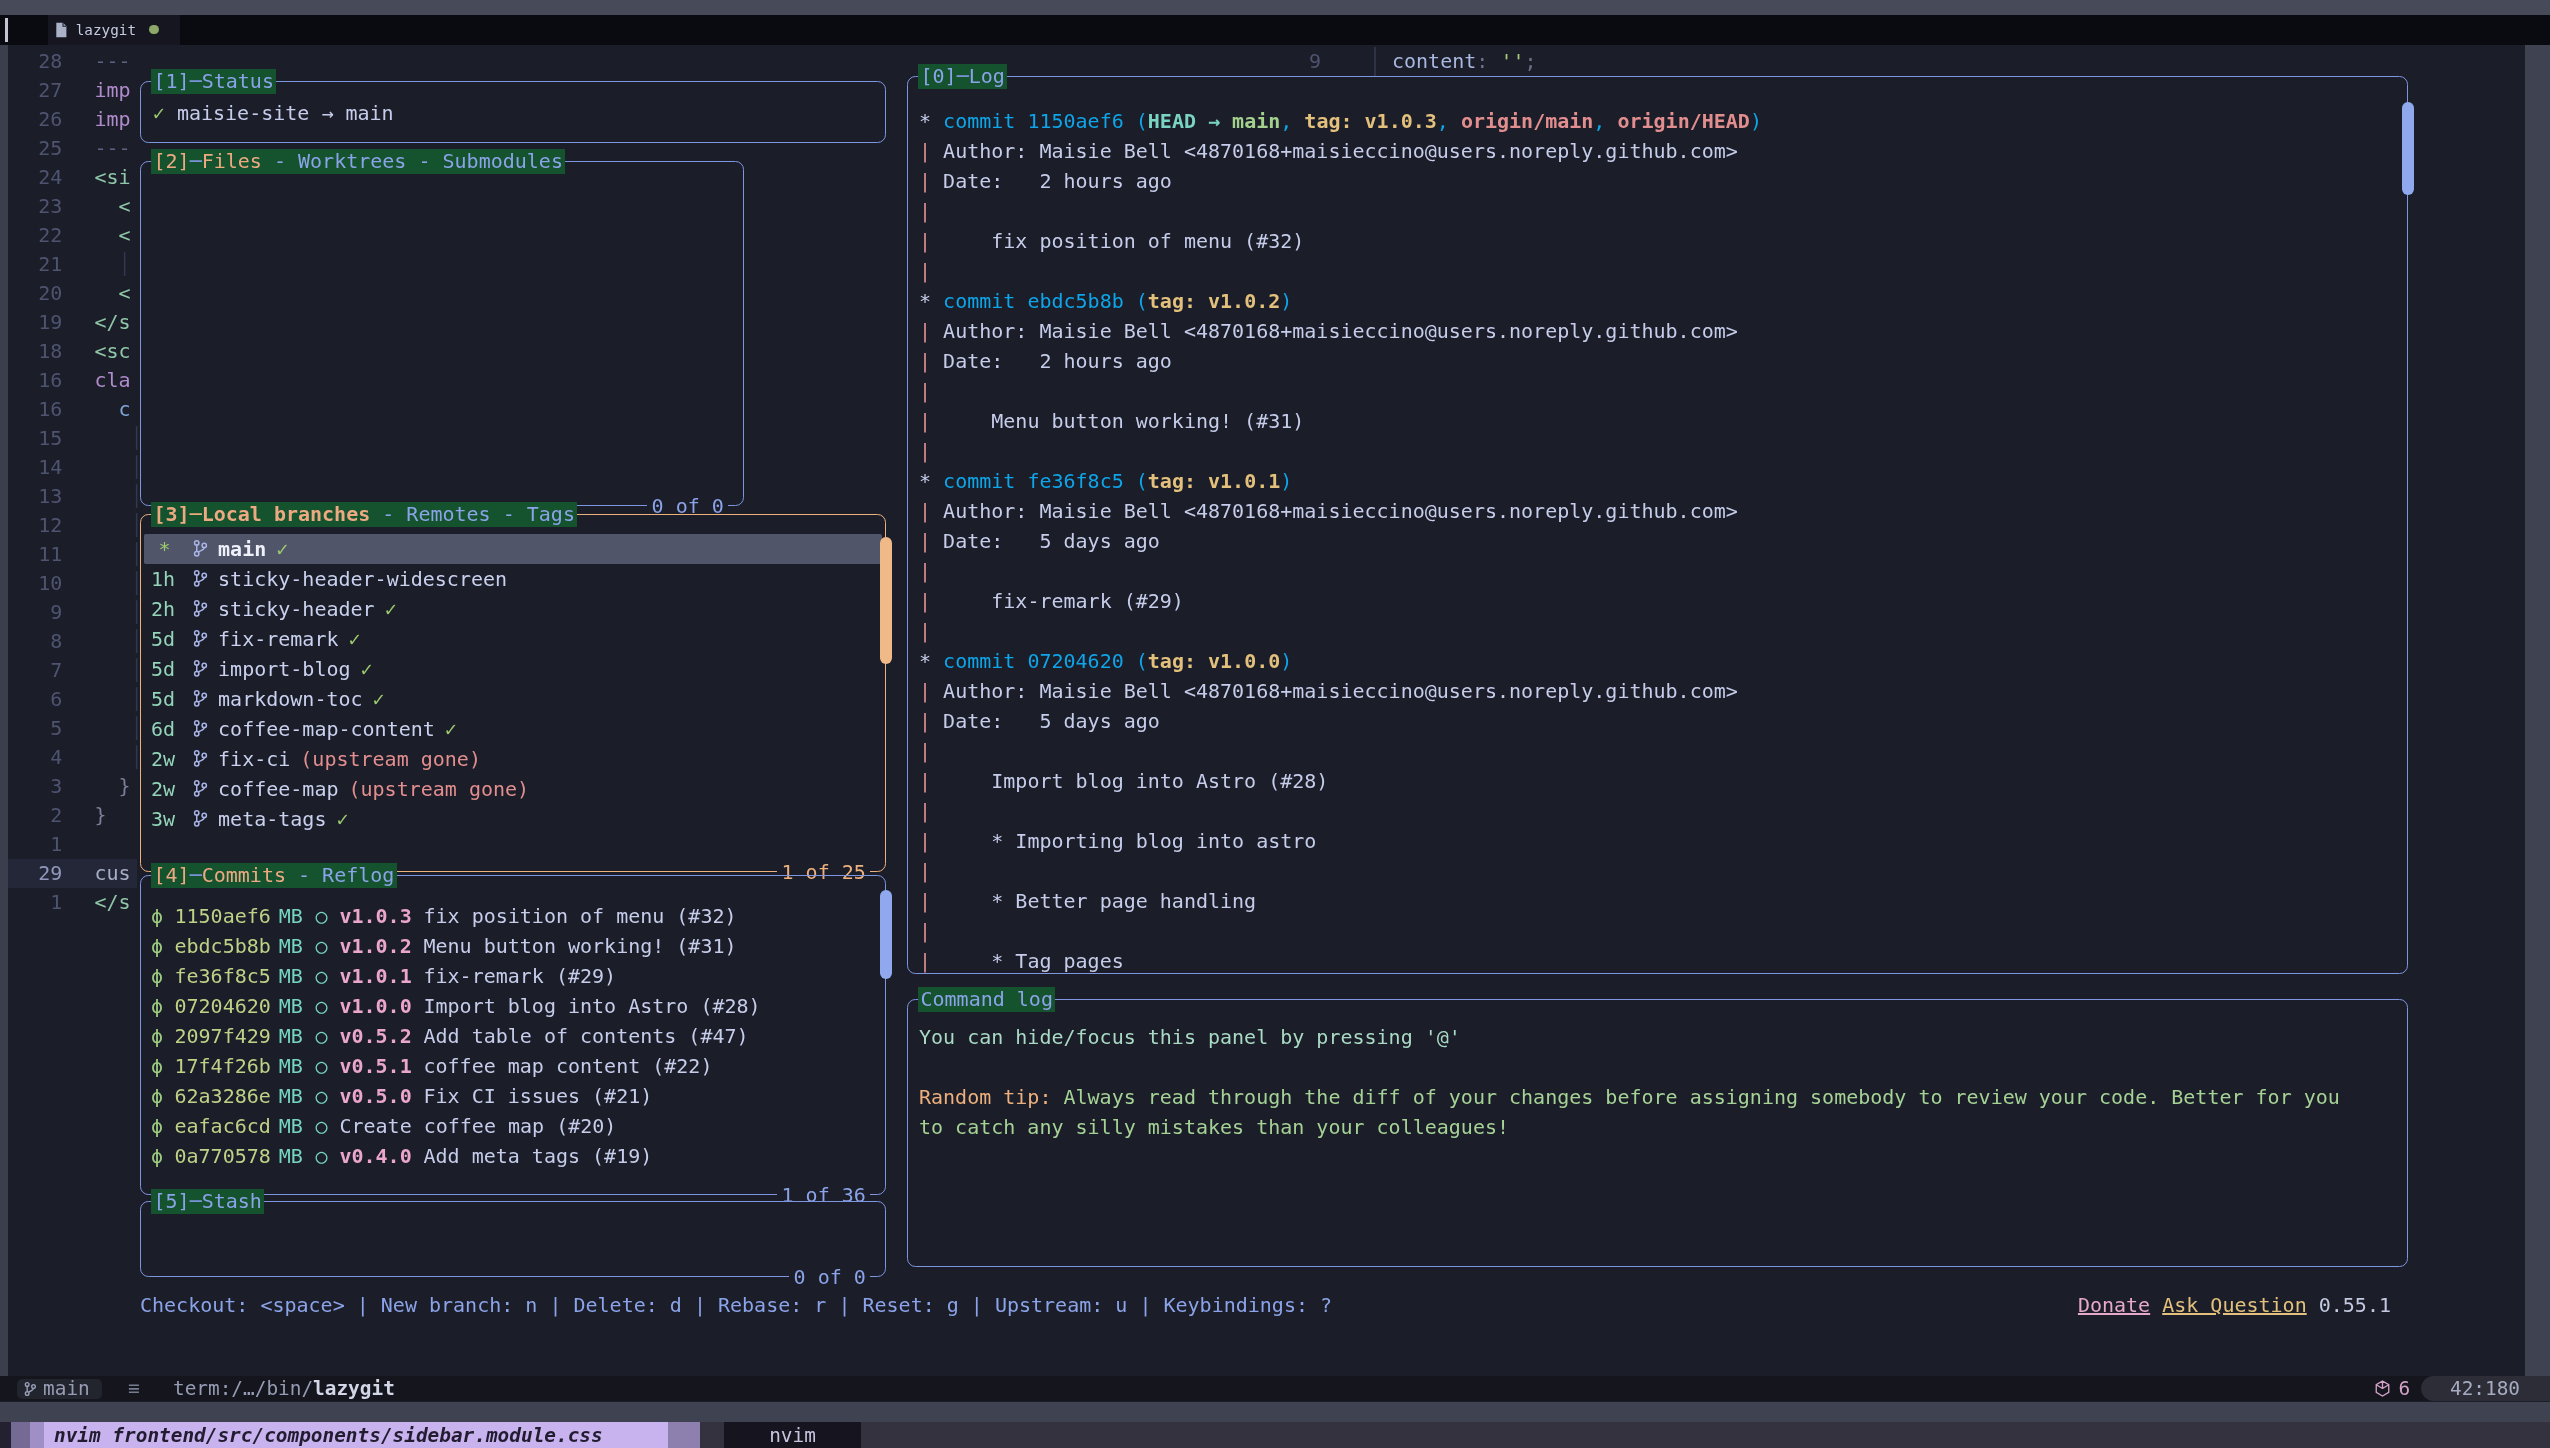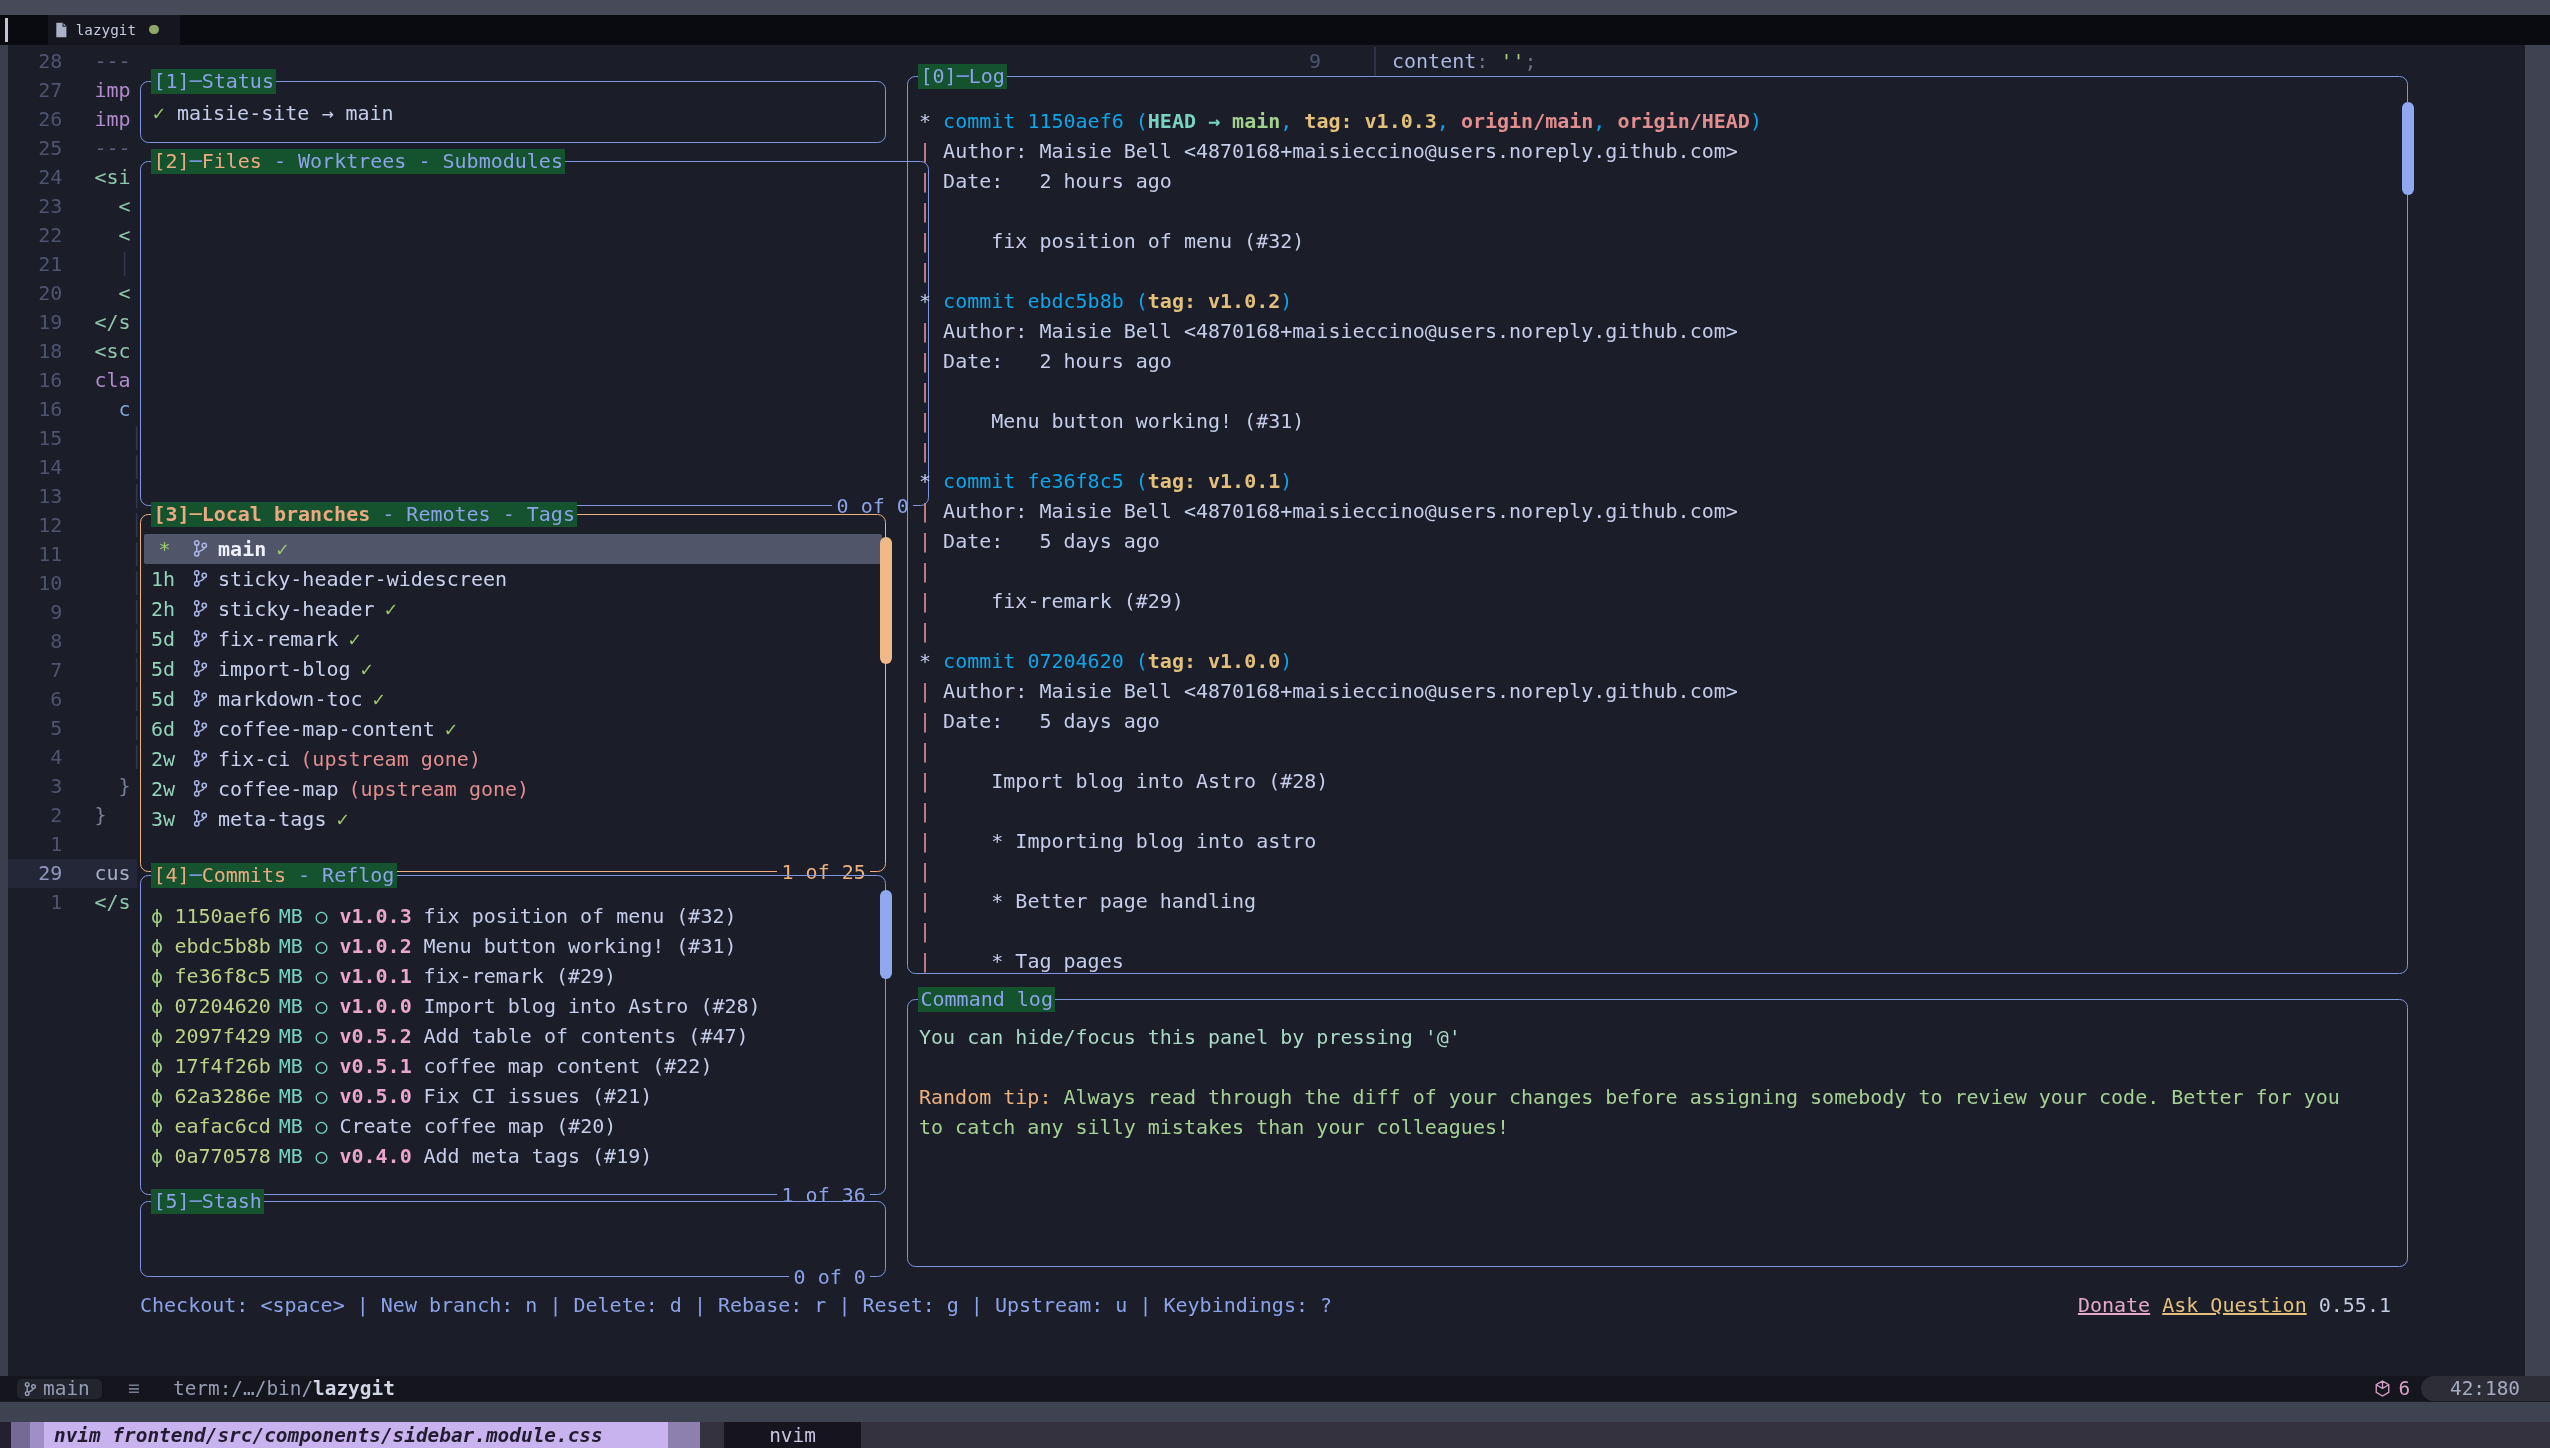--- a/index.html
+++ b/index.html
@@ -285,21 +285,21 @@
     </div>
   <div class="abs rnum">9</div>
   <div class="abs rsep"></div>
   <div class="abs rcode"><span class="sg-attr">content</span><span class="sg-dim2">: </span><span class="sg-str">''</span><span class="sg-dim2">;</span></div>
 
   <div class="panel" style="left:140px;top:81px;width:746px;height:62px;">
     <div class="p-title"><span class="sg-tblue">[1]</span><span class="sg-bline-blue">─</span><span class="sg-tblue">Status</span></div>
     <div class="status-line"><span class="sg-check">✓ </span><span class="sg-fg">maisie-site → main</span></div>
   </div>
 
-  <div class="panel" style="left:140px;top:161px;width:789px;height:345px;padding-left:16px;">
+  <div class="panel" style="left:140px;top:161px;width:604px;height:345px;padding-left:16px;">
     <div class="p-title"><span class="sg-torg">[2]</span><span class="sg-bline-blue">─</span><span class="sg-torg">Files</span><span class="sg-tblue"> - Worktrees - Submodules</span></div>
     <div class="p-count">0 of 0</div>
   </div>
 
   <div class="panel focused" style="left:140px;top:514px;width:746px;height:358px;">
     <div class="p-title"><span class="sg-torgb">[3]</span><span class="sg-bline-org">─</span><span class="sg-torgb">Local branches</span><span class="sg-tblue"> - Remotes - Tags</span></div>
     <div class="b-list">
 
         <div class="b-row" data-state="selected">
           <span class="b-age">*</span>

